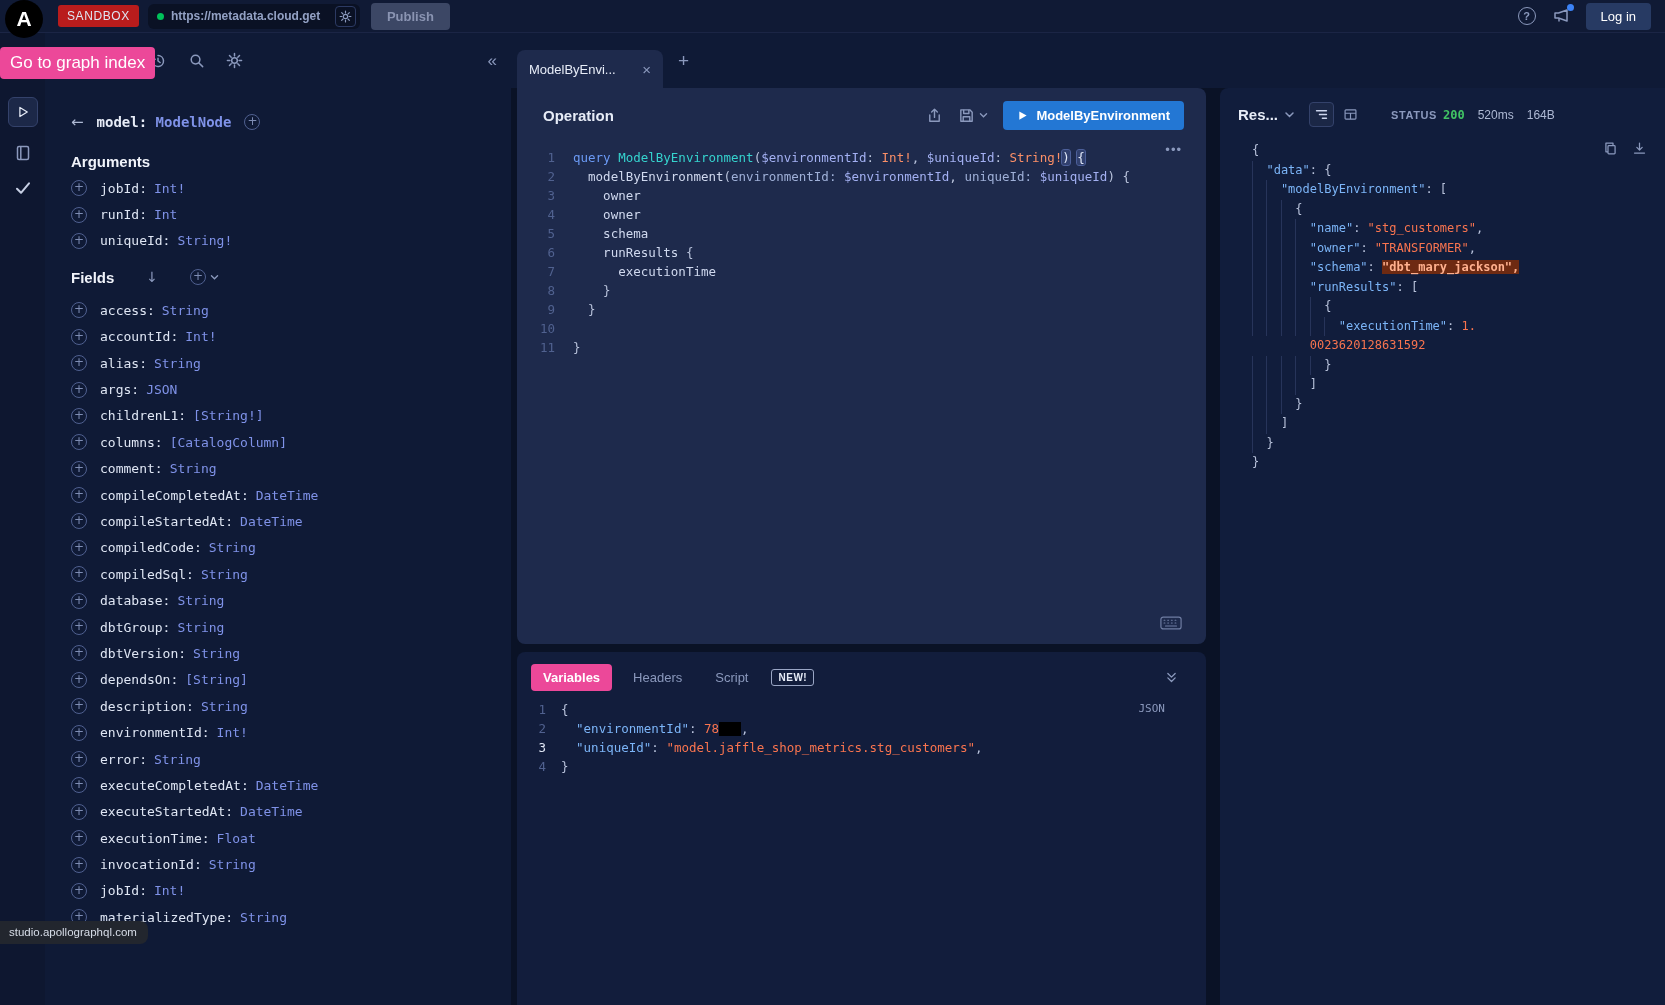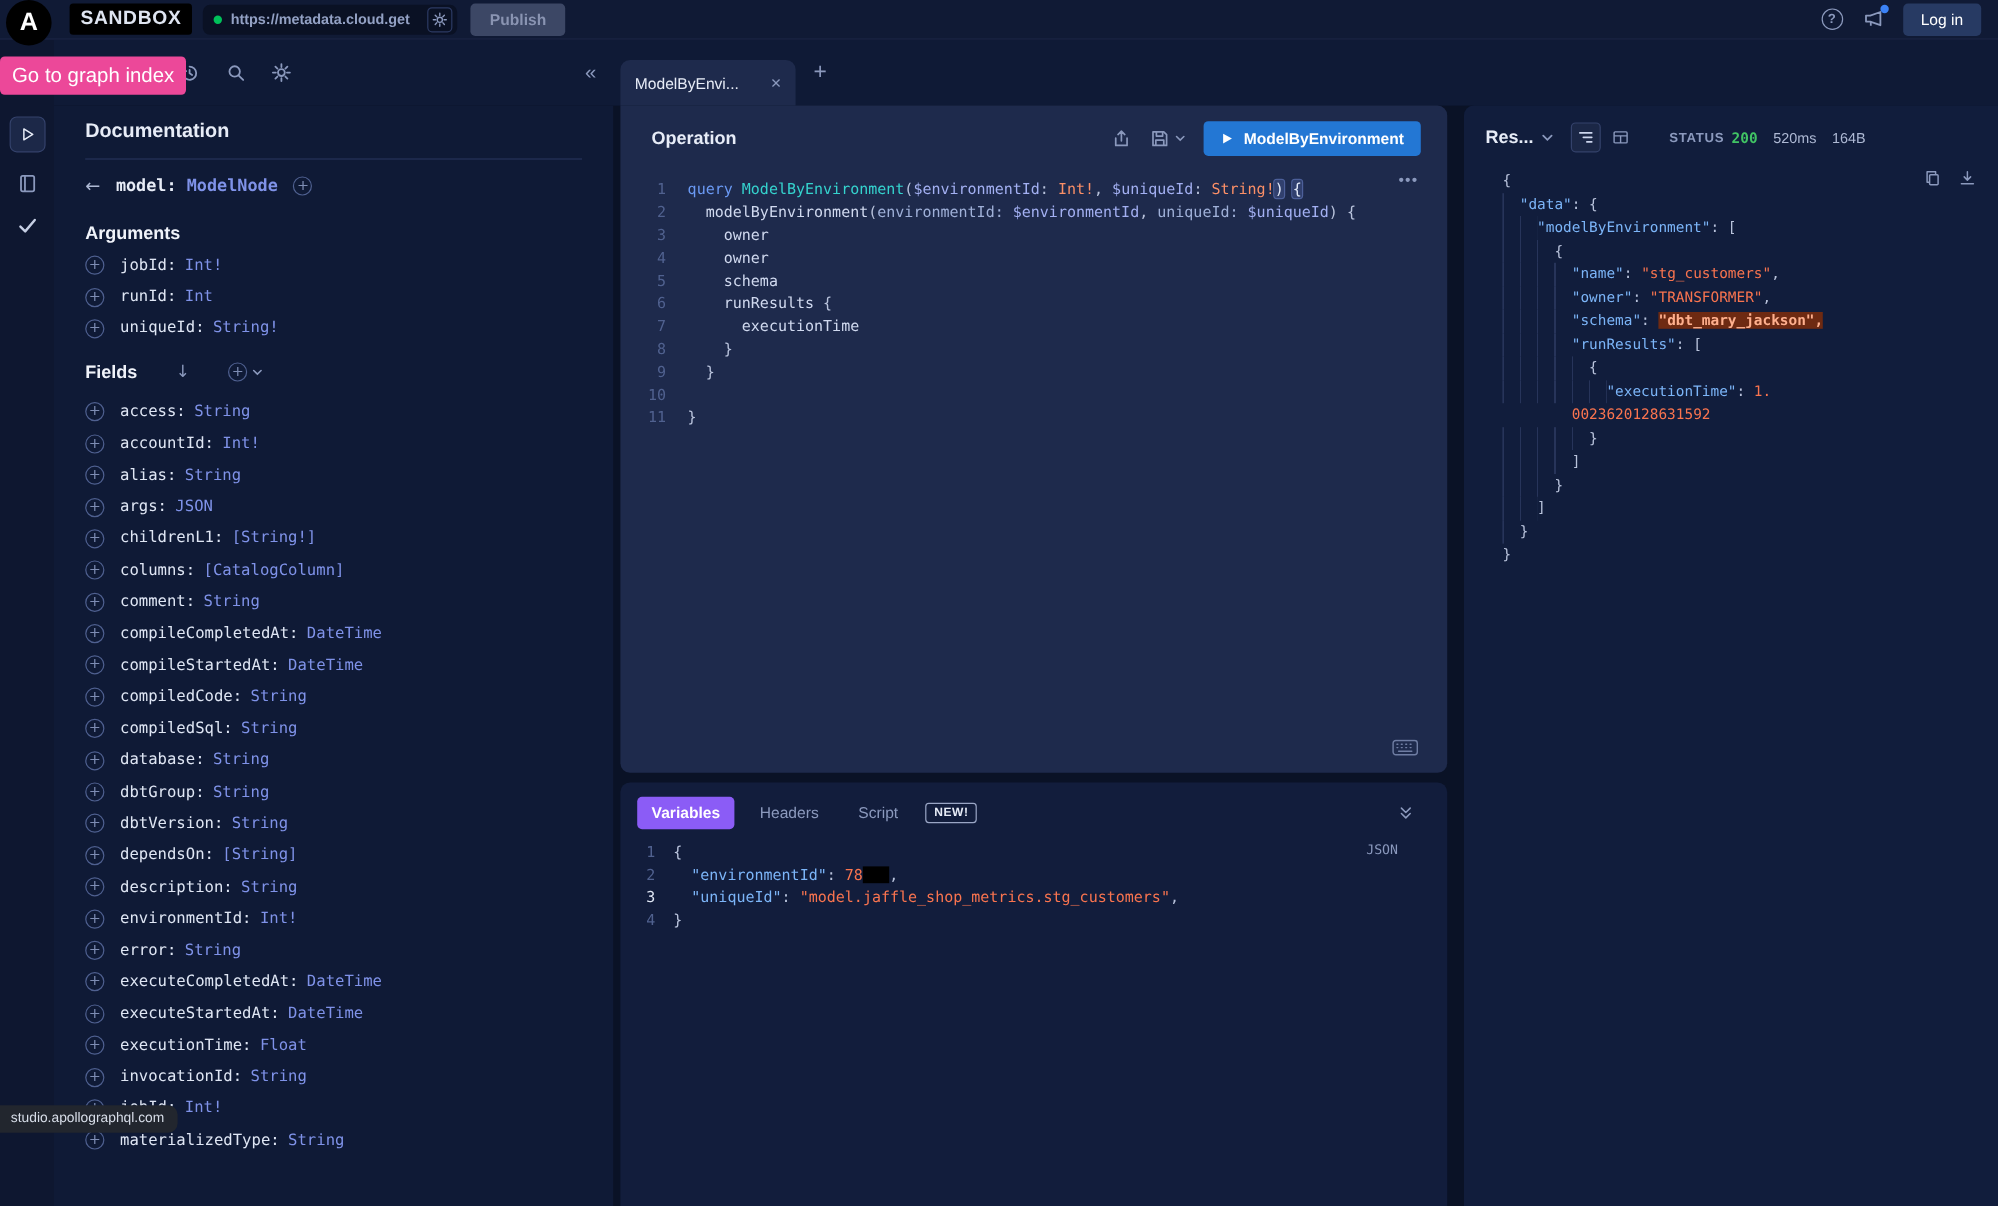--- a/index.html
+++ b/index.html
@@ -18,22 +18,22 @@
   .topbar {
     height:33px; background:#101a35; border-bottom:1px solid #1b2545;
     display:flex; align-items:center; padding-left:58px; position:relative; z-index:6;
   }
   .logo {
     position:absolute; left:5px; top:0; width:38px; height:38px; border-radius:50%;
     background:#000; color:#fff; display:flex; align-items:center; justify-content:center;
     font-size:21px; font-weight:bold; z-index:12; cursor:pointer;
   }
   .sandbox-tag {
-    background:#000000; border-radius:3px; padding:4px 9px;
-    font-size:16px; font-weight:bold; letter-spacing:.6px; color:#dfe5f1;
+    background:#b91c1c; border-radius:3px; padding:4px 9px;
+    font-size:12px; font-weight:normal; letter-spacing:.6px; color:#dfe5f1;
   }
   .urlpill {
     margin-left:9px; display:flex; align-items:center; gap:7px;
     background:#0a1124; border-radius:6px; padding:3px 4px 3px 9px; height:25px; width:212px;font-weight:bold;
   }
   .greendot { width:7px; height:7px; border-radius:50%; background:#00c15a; flex:none; }
   .urltext { font-size:12px; color:#93a1c4; white-space:nowrap; overflow:hidden; flex:1; }
   .gearbox {
     flex:none; width:21px; height:21px; border:1px solid #2c3a63; border-radius:4px;
     background:transparent; color:#8b99bd; display:flex; align-items:center; justify-content:center; cursor:pointer;
@@ -150,21 +150,21 @@
   .tk-str  { color:#f9744f; }
   .tk-strhl{ color:#ffb08e; background:#6e2a12; font-weight:bold; }
   .tk-num  { color:#f9744f; }
   .redact  { display:inline-block; width:22px; height:14px; background:#000; vertical-align:text-bottom; }
   .gd { display:inline-block; vertical-align:top; }
 
   
   .varpanel { flex:1; margin-top:8px; background:#121d3c; border-radius:8px 8px 0 0; position:relative; min-height:0; }
   .varhead { display:flex; align-items:center; gap:9px; padding:12px 28px 0 14px; }
   .vtab { font-size:13px; color:#8b99bd; padding:6px 12px; border-radius:4px; cursor:pointer; }
-  .vtab.active { background:#8b5cf6; color:#fff; font-weight:bold; }
+  .vtab.active { background:#ec4899; color:#fff; font-weight:bold; }
   .newbadge {
     border:1px solid #9aa6c5; color:#e7ecf7; font-size:10px; font-weight:bold;
     padding:2px 6px; border-radius:3px; letter-spacing:.5px; margin-left:2px;
   }
   .var-collapse { margin-left:auto; color:#8b99bd; cursor:pointer; }
   .vareditor {
     margin-top:9px; position:relative; font-family:"DejaVu Sans Mono",monospace;
     font-size:12.5px; line-height:19px; padding-left:6px;
   }
   .vareditor .ln { width:38px; padding-right:15px; }
@@ -287,21 +287,20 @@
           <span class="optab-label">ModelByEnvi...</span>
           <span class="tabx">×</span>
         </div>
         <span class="newtab">+</span>
       </div>
     </div>
 
     <div class="content">
 
       <aside class="docs">
-        <h1>Documentation</h1>
         <div class="crumb">
           <span class="backarrow">←</span>
           <span><span class="cname">model:</span> <span class="ctype">ModelNode</span></span>
           <span class="pluscirc">+</span>
         </div>
         <h3 class="sect sect-args">Arguments</h3>
         <div class="arglist">
             <div class="doc-row">
               <span class="pluscirc">+</span>
               <span><span class="fname">jobId:</span><span class="ftype">Int!</span></span>

